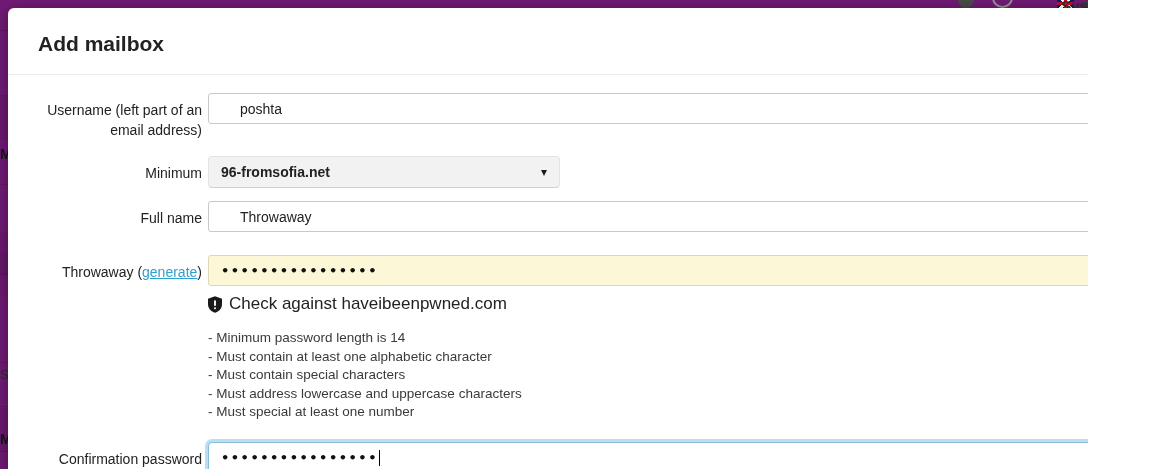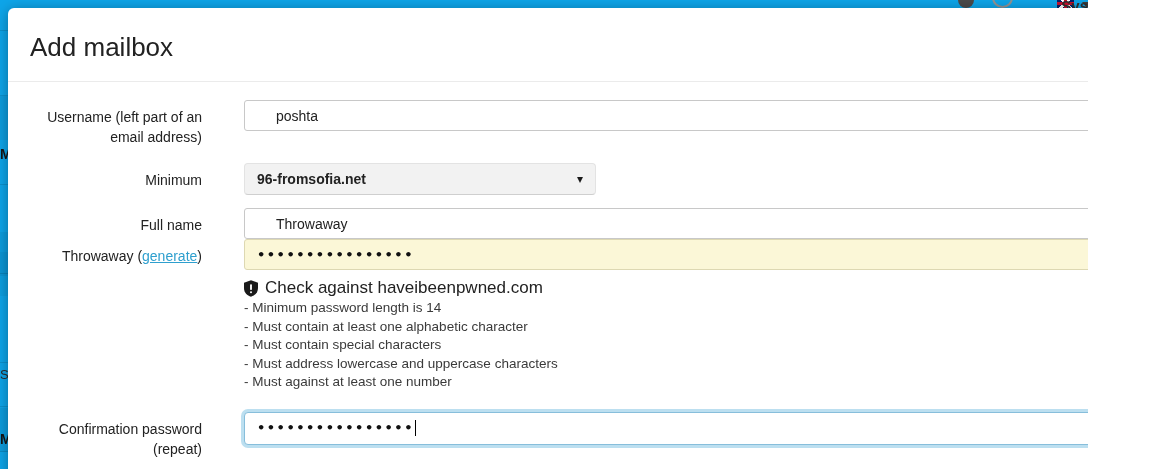--- a/index.html
+++ b/index.html
@@ -1,18 +1,18 @@
 <!DOCTYPE html>
 <html><head>
 <meta charset="utf-8">
 <style>
   * { margin:0; padding:0; box-sizing:border-box; }
   html,body { font-family:"Liberation Sans", sans-serif; }
   .screen { position:relative; width:1088px; height:469px; overflow:hidden;
-            background:#0ea5e9; }
+            background:#701a75; }
 
   
   .backdrop { position:absolute; inset:0;
      background-image: repeating-linear-gradient(to bottom,
         transparent 0px, transparent 43.5px, rgba(0,0,0,0.12) 43.5px, rgba(0,0,0,0.12) 44.5px);
      background-position: 0 7px; }
   .bg-line-top { position:absolute; left:0; right:0; top:30px; height:1px; background:rgba(0,0,0,0.12); }
   .bg-block { position:absolute; left:0; right:0; background:rgba(0,0,0,0.05); }
   .bg-b1 { top:96px; height:44px; }
   .bg-b2 { top:232px; height:44px; }
@@ -40,57 +40,57 @@
   .bg-frag.f1 { top:146px; }
   .bg-frag.f2 { top:367px; font-weight:400; font-size:13px; color:#2a2a2a; }
   .bg-frag.f3 { top:431px; }
 
   
   .modal { position:absolute; left:8px; top:8px; width:1136px; height:520px;
      background:#fff; border-radius:6px 6px 0 0;
      box-shadow:0 2px 14px rgba(0,0,0,0.35); }
   .modal-header { position:relative; padding:24px 22px 18px 22px;
      border-bottom:1px solid #ebebeb; }
-  .modal-title { font-size:26px; font-weight:400; color:#222; }
+  .modal-title { font-size:21px; font-weight:700; color:#222;margin-left:8px; }
   .modal-close { position:absolute; right:22px; top:26px; font-size:19px;
      color:#9e9e9e; cursor:pointer; line-height:1; }
   .modal-body { padding:18px 16px 20px 22px; }
 
-  .form-row { display:flex; align-items:flex-start;gap:36px; }
+  .form-row { display:flex; align-items:flex-start; }
   .lbl { width:172px; margin-right:6px; padding-top:7px; text-align:right;
      font-size:14px; color:#222; line-height:20px; flex:none; }
   .ctl { flex:1; min-width:0; }
 
   .tbx { width:100%; height:31px; border:1px solid #c8c8c8; border-radius:3px;
      background:#fff; font-family:"Liberation Sans",sans-serif;
      font-size:14px; color:#222; padding:0 12px; line-height:29px; display:block; }
   input.tbx { outline:none;padding-left:31px; }
 
   .row-username { margin-bottom:16px; }
   .row-domain   { margin-bottom:13px; }
-  .row-fullname { }
+  .row-fullname { margin-bottom:23px; }
 
   .select-btn { width:352px; height:32px; background:#f2f2f2;
      border:1px solid #e3e3e3; border-bottom-color:#cfcfcf; border-radius:4px;
      display:flex; align-items:center; padding:8px 12px; cursor:pointer;justify-content:space-between; }
   .select-text { font-size:14px; font-weight:700; color:#222; flex:1; }
   .select-caret { font-size:12px; color:#1a1a1a; }
 
   .link { color:#2e9fce; text-decoration:underline; cursor:pointer; }
 
   .pwd-box { background:#fbf7d7; border-color:#ddd8b2; }
   .dots { font-family:"DejaVu Sans",sans-serif; font-weight:700; font-size:13px;
      letter-spacing:1.5px; color:#111; }
   .pwd-box .dots { line-height:29px; }
 
   .hibp-line { display:flex; align-items:center; gap:7px; margin-top:8px; }
   .hibp-text { font-size:17px; color:#222; }
   .shield { width:14px; height:17px; flex:none; display:block; }
 
-  .reqs { margin-top:1px; }
+  .reqs { margin-top:15px; }
   .req-line { font-size:13.5px; color:#3a3a3a; line-height:18.5px; }
 
   .row-confirm { margin-top:20px; }
   .tbx.focused { border:1px solid #87bedb; box-shadow:0 0 0 3px #bcdff0;
      border-radius:4px; height:33px; }
   .caret-bar { display:inline-block; width:1px; height:16px; background:#000;
      vertical-align:middle; margin-left:1px; }
 </style>
 </head>
 <body>
@@ -162,21 +162,21 @@
               <rect x="10.4" y="18.8" width="3.2" height="3.4" rx="1.4" fill="#fff"></rect>
             </svg>
             <span class="hibp-text">Check against haveibeenpwned.com</span>
           </div>
 
           <div class="reqs">
             <div class="req-line">- Minimum password length is 14</div>
             <div class="req-line">- Must contain at least one alphabetic character</div>
             <div class="req-line">- Must contain special characters</div>
             <div class="req-line">- Must address lowercase and uppercase characters</div>
-            <div class="req-line">- Must against at least one number</div>
+            <div class="req-line">- Must special at least one number</div>
           </div>
         </div>
       </div>
 
       <div class="form-row row-confirm">
         <div class="lbl">Confirmation password (repeat)</div>
         <div class="ctl">
           <div class="tbx focused">
             <span class="dots">••••••••••••••••</span><span class="caret-bar"></span>
           </div>

